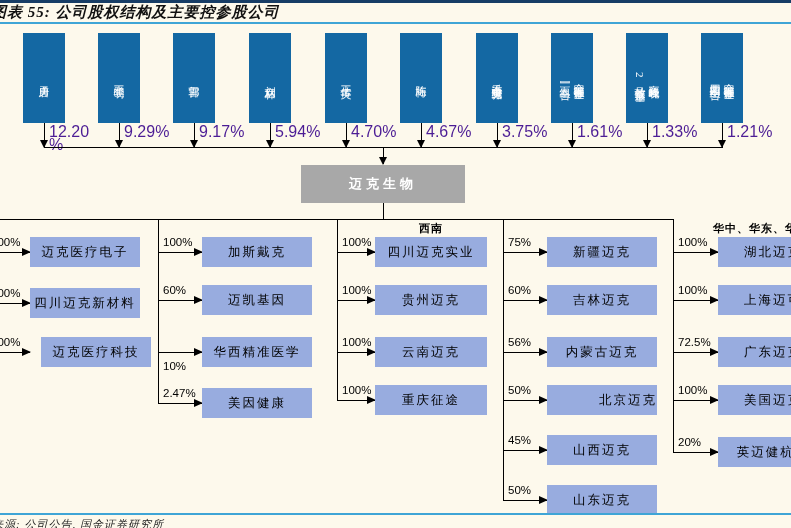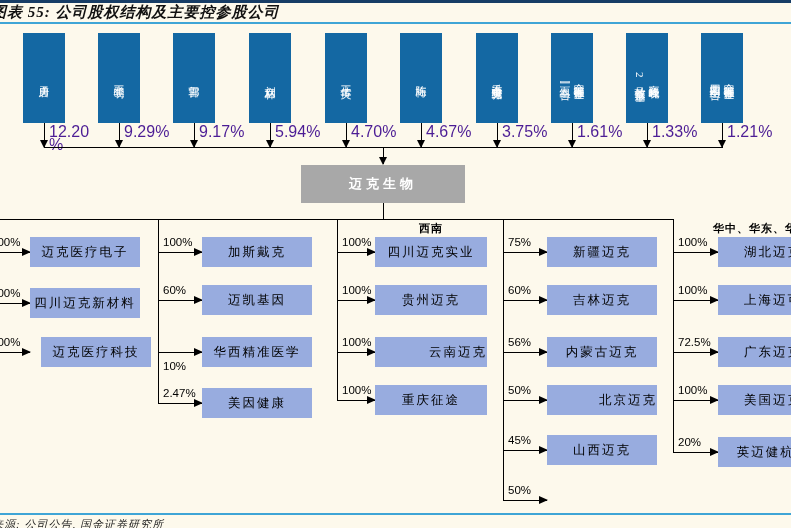--- a/index.html
+++ b/index.html
@@ -140,21 +140,21 @@
   <div class="abs subbox" style="left:375px;top:237px;width:112px;text-align:center;">
       <span>四川迈克实业</span>
     </div>
   <div class="abs harrow" style="left:337px;top:300px;width:38px;"></div>
   <div class="abs pct" style="left:342px;top:284px;">100%</div>
   <div class="abs subbox" style="left:375px;top:285px;width:112px;">
       <span>贵州迈克</span>
     </div>
   <div class="abs harrow" style="left:337px;top:352px;width:38px;"></div>
   <div class="abs pct" style="left:342px;top:336px;">100%</div>
-  <div class="abs subbox" style="left:375px;top:337px;width:112px;justify-content:flex-end;">
+  <div class="abs subbox" style="left:375px;top:337px;width:112px;">
       <span>云南迈克</span>
     </div>
   <div class="abs harrow" style="left:337px;top:400px;width:38px;"></div>
   <div class="abs pct" style="left:342px;top:384px;">100%</div>
   <div class="abs subbox" style="left:375px;top:385px;width:112px;">
       <span>重庆征途</span>
     </div>
 
   <div class="abs harrow" style="left:503px;top:252px;width:44px;"></div>
   <div class="abs pct" style="left:508px;top:236px;">75%</div>
@@ -176,20 +176,23 @@
   <div class="abs subbox" style="left:547px;top:385px;justify-content:flex-end;">
       <span>北京迈克</span>
     </div>
   <div class="abs harrow" style="left:503px;top:450px;width:44px;"></div>
   <div class="abs pct" style="left:508px;top:434px;">45%</div>
   <div class="abs subbox" style="left:547px;top:435px;">
       <span>山西迈克</span>
     </div>
   <div class="abs harrow" style="left:503px;top:500px;width:44px;"></div>
   <div class="abs pct" style="left:508px;top:484px;">50%</div>
+  <div class="abs subbox" style="left:547px;top:485px;">
+      <span>山东迈克</span>
+    </div>
 
   <div class="abs harrow" style="left:673px;top:252px;width:45px;"></div>
   <div class="abs pct" style="left:678px;top:236px;">100%</div>
   <div class="abs subbox" style="left:718px;top:237px;">
       <span>湖北迈克</span>
     </div>
   <div class="abs harrow" style="left:673px;top:300px;width:45px;"></div>
   <div class="abs pct" style="left:678px;top:284px;">100%</div>
   <div class="abs subbox" style="left:718px;top:285px;">
       <span>上海迈可</span>

